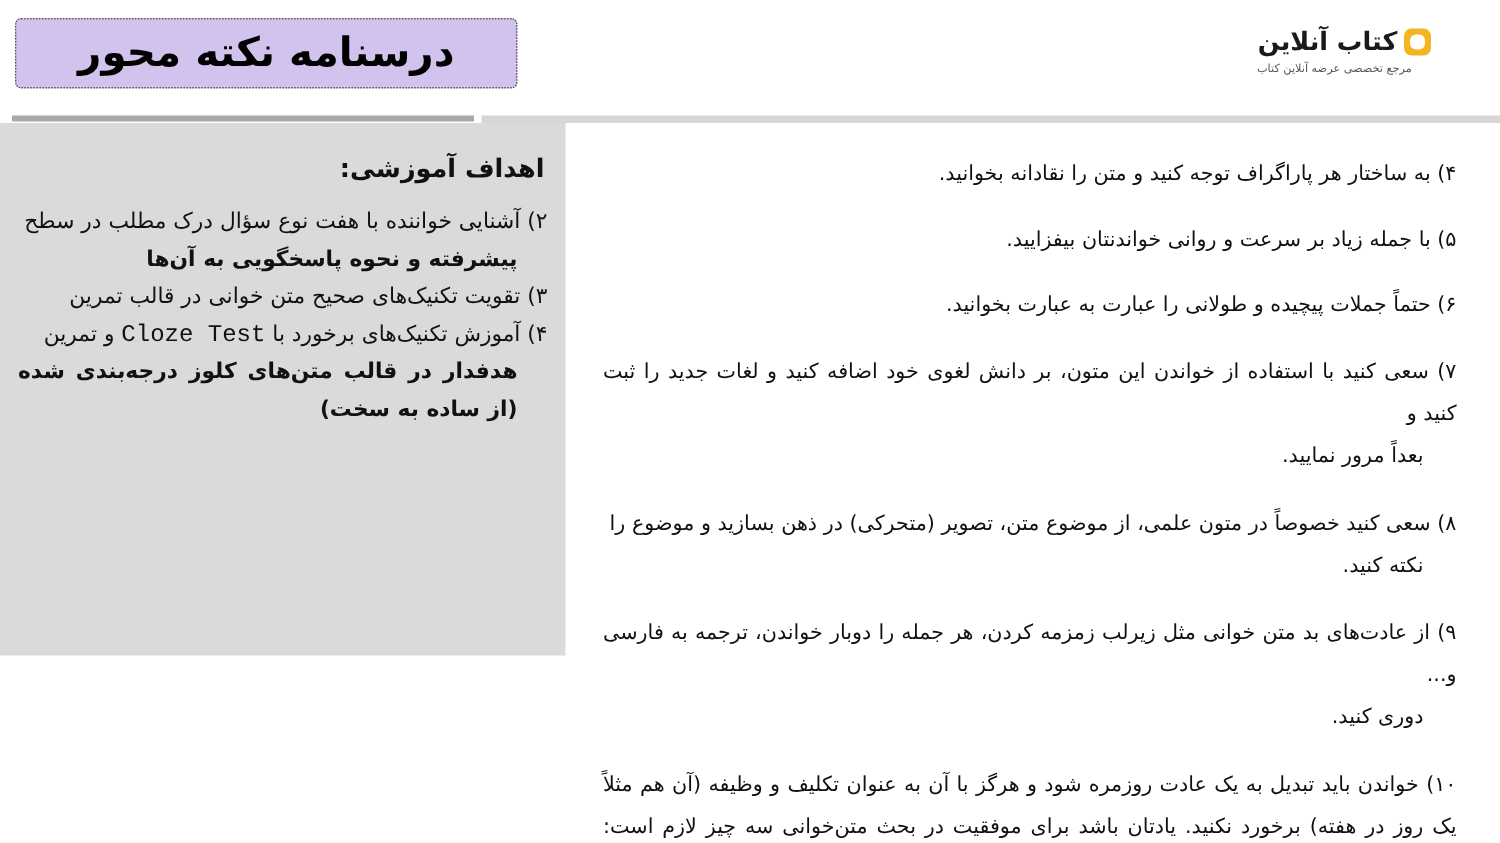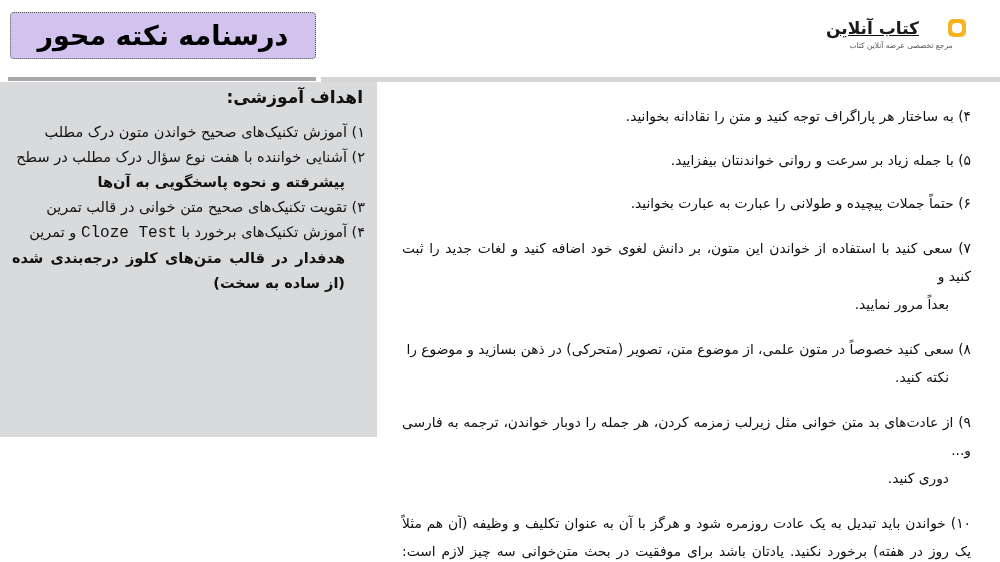--- a/index.html
+++ b/index.html
@@ -12,21 +12,21 @@
     height: 562px;
     position: relative;
     overflow: hidden;
     font-family: "DejaVu Sans", sans-serif;
     color: #111;
   }
   .title-pill {
     position: absolute;
     left: 10px;
     top: 12px;
-    width: 306px;
+    width: 335px;
     height: 47px;
     background: #d2c2ee;
     border: 1px dotted #555;
     border-radius: 4px;
     box-sizing: border-box;
     display: flex;
     align-items: center;
     justify-content: center;
     direction: rtl;
   }
@@ -42,23 +42,22 @@
     left: 826px;
     top: 17px;
     width: 140px;
     height: 42px;
     direction: rtl;
   }
   .logo-row {
     display: flex;
     flex-direction: row-reverse;
     align-items: center;
-    justify-content: space-between;
+    justify-content: center;
     gap: 4px;
-    text-decoration: underline;
   }
   .logo-icon {
     width: 18px;
     height: 18px;
     border-radius: 5px;
     background: #f5b523;
     position: relative;
     flex: none;
   }
   .logo-icon::after {
@@ -74,21 +73,21 @@
     font-weight: bold;
     font-size: 17px;
     color: #1a1a1a;
     line-height: 22px;
   }
   .logo-sub {
     font-size: 7.5px;
     color: #555;
     margin-top: 2px;
     padding-right: 2px;
-    text-align: center;
+    text-align: left;
     width: 126px;
   }
   .bar-dark {
     position: absolute;
     left: 8px;
     top: 77px;
     width: 308px;
     height: 4px;
     background: #a9a9ab;
   }
@@ -102,21 +101,21 @@
   }
   .left-panel {
     position: absolute;
     left: 0;
     top: 82px;
     width: 377px;
     height: 355px;
     background: #d9dadc;
     direction: rtl;
     box-sizing: border-box;
-    padding: 2px 12px 0 12px;
+    padding: 18px 12px 0 12px;
   }
   .left-panel h2 {
     margin: 0 0 10px 0;
     font-size: 17px;
     font-weight: bold;
     line-height: 26px;
     text-align: right;
     padding-right: 2px;
   }
   .goal {
@@ -176,24 +175,20 @@
   <div class="logo-sub">مرجع تخصصی عرضه آنلاین کتاب</div>
 </div>
 
 <div class="bar-dark"></div>
 <div class="bar-light"></div>
 
 <div class="left-panel">
   <h2>اهداف آموزشی:</h2>
 
   <p class="goal">
-    <span>۱)</span>
-    <span>آموزش تکنیک‌های صحیح خواندن متون درک مطلب</span>
-  </p>
-  <p class="goal">
     <span>۲)</span>
     <span>آشنایی خواننده با هفت نوع سؤال درک مطلب در سطح</span>
     <span class="cont">پیشرفته و نحوه پاسخگویی به آن‌ها</span>
   </p>
   <p class="goal">
     <span>۳)</span>
     <span>تقویت تکنیک‌های صحیح متن خوانی در قالب تمرین</span>
   </p>
   <p class="goal">
     <span>۴)</span>

